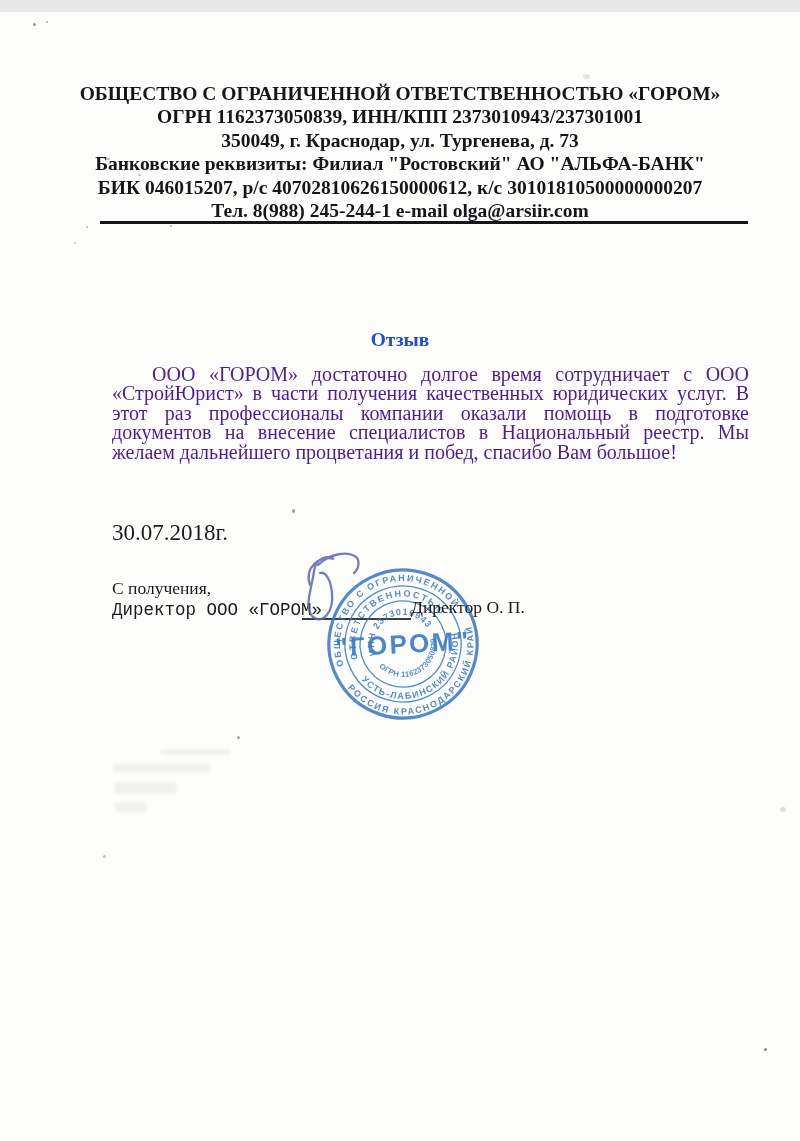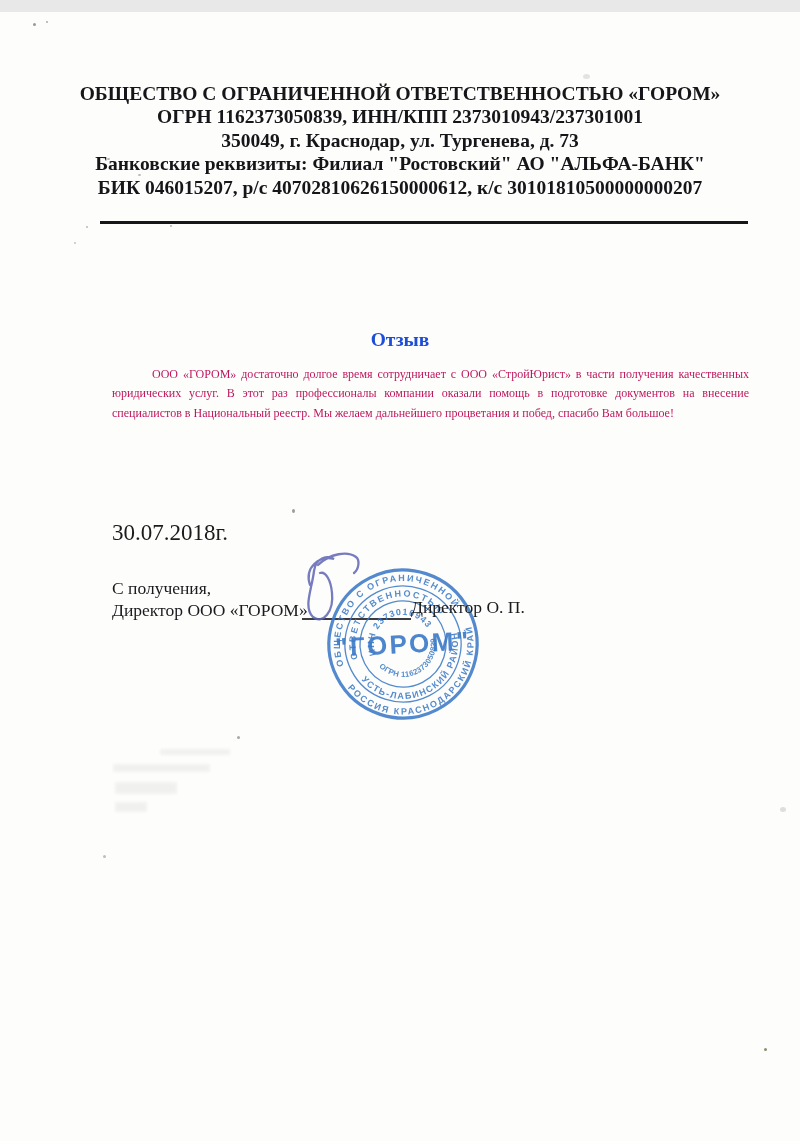--- a/index.html
+++ b/index.html
@@ -35,30 +35,30 @@
   
   .review-title {
     top: 317px; left: 55px; width: 690px;
     text-align: center;
     font-weight: 700;
     font-size: 19.5px;
     color: #1d4ed8;
   }
   .review-body {
     top: 353px; left: 112px; width: 637px;
-    font-size: 12px;
+    font-size: 20px;
     line-height: 19.4px;
     text-align: justify;
     text-indent: 40px;
-    color: #be185d;
+    color: #4c1d95;
   }
 
   .date-line { top: 508px; left: 112px; font-size: 23px; }
   .closing-respect { top: 566px; left: 112px; font-size: 17.5px; }
-  .closing-position { top: 588px; left: 112px; font-size: 17.5px; }
+  .closing-position { top: 588px; left: 112px; font-size: 17.5px; font-family: Liberation Mono, monospace; }
   .sig-underline { top: 606px; left: 302px; width: 109px; height: 1.6px; background: #3c3c40; }
   .signatory { top: 585px; left: 411px; font-size: 17.5px; }
 
   
   .stamp-wrap { top: 537px; left: 308px; width: 190px; height: 190px; }
   .signature-wrap { top: 533px; left: 290px; width: 80px; height: 85px; }
 
   .stamp-wrap svg, .signature-wrap svg { display: block; width: 100%; height: 100%; }
   .stamp-ring-text { font-family: "Liberation Sans", "DejaVu Sans", sans-serif; font-weight: 700; }
   .stamp-center-text { font-family: "Liberation Sans", "DejaVu Sans", sans-serif; font-weight: 700; }
@@ -77,20 +77,21 @@
 <body>
 
 <div class="page">
 
   <div class="abs letterhead">
     <div>ОБЩЕСТВО С ОГРАНИЧЕННОЙ ОТВЕТСТВЕННОСТЬЮ «ГОРОМ»</div>
     <div>ОГРН 1162373050839, ИНН/КПП 2373010943/237301001</div>
     <div>350049, г. Краснодар, ул. Тургенева, д. 73</div>
     <div>Банковские реквизиты: Филиал "Ростовский" АО "АЛЬФА-БАНК"</div>
     <div>БИК 046015207, р/с 40702810626150000612, к/с 30101810500000000207</div>
+    <div>Тел. 8(988) 245-244-1 e-mail olga@arsiir.com</div>
   </div>
   <div class="abs rule"></div>
 
   <div class="abs review-title">Отзыв</div>
   <div class="abs review-body">ООО «ГОРОМ» достаточно долгое время сотрудничает с ООО «СтройЮрист» в части получения качественных юридических услуг. В этот раз профессионалы компании оказали помощь в подготовке документов на внесение специалистов в Национальный реестр. Мы желаем дальнейшего процветания и побед, спасибо Вам большое!</div>
 
   <div class="abs date-line">30.07.2018г.</div>
 
   <div class="abs closing-respect">С получения,</div>
   <div class="abs closing-position">Директор ООО «ГОРОМ»</div>

